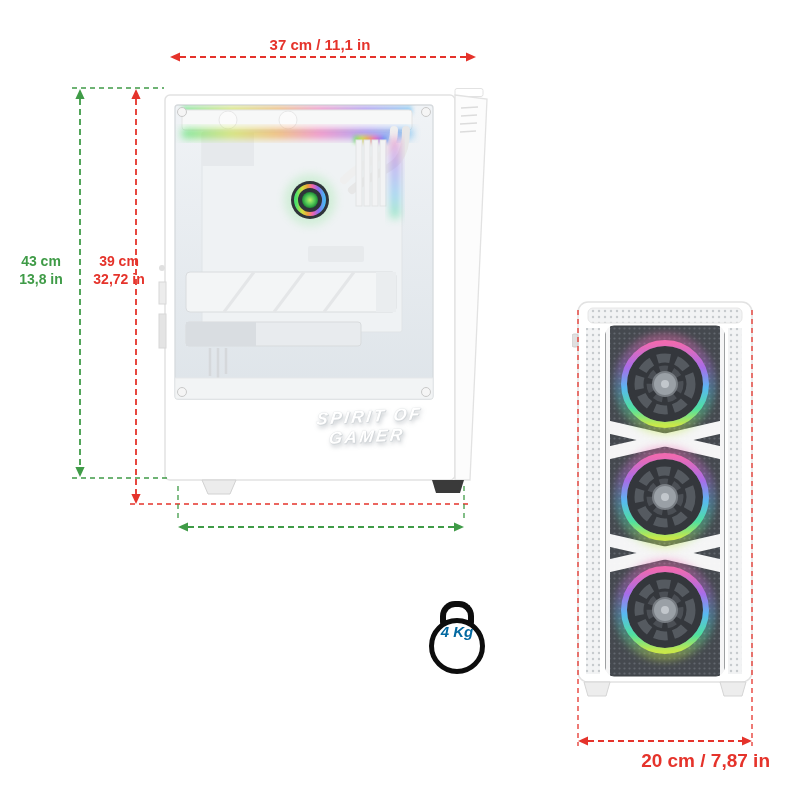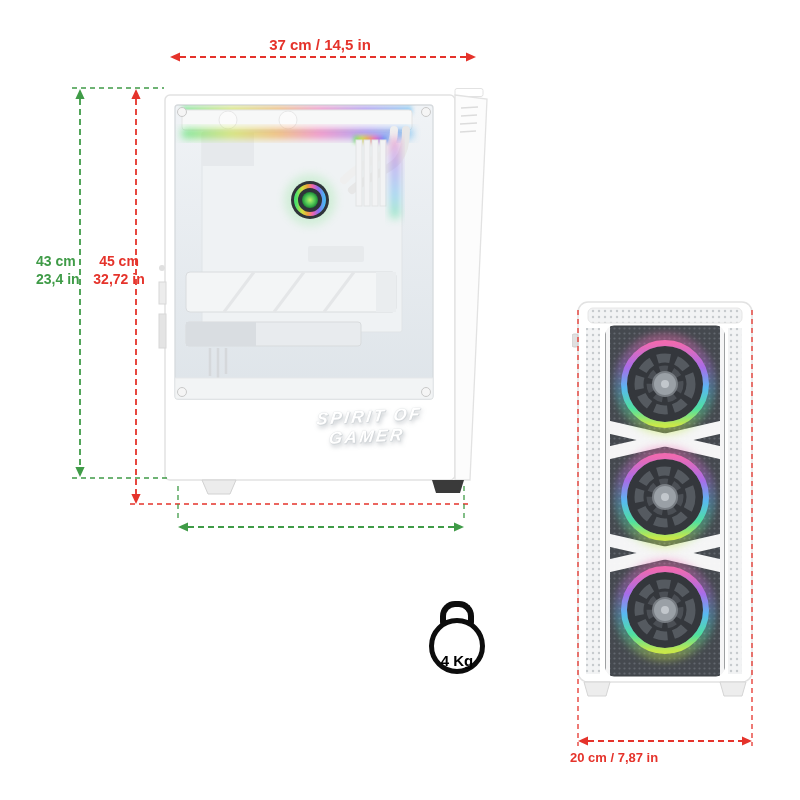--- a/index.html
+++ b/index.html
@@ -9,40 +9,40 @@
   }
   .canvas { position:absolute; inset:0; }
   svg.layer { position:absolute; }
   .dims-layer { left:0; top:0; z-index:6; pointer-events:none; }
 
   .dim-label { position:absolute; font-weight:bold; z-index:7; }
   .red   { color:#e5332b; }
   .green { color:#3f9b47; }
   .top-w    { left:160px; top:36px;  width:320px; text-align:center; font-size:15px; }
   .bottom-w { left:158px; top:534px; width:320px; text-align:center; font-size:15px; }
-  .front-w  { left:570px; top:750px; width:200px; text-align:left; font-size:13px; }
-  .outer-h  { left:36px;  top:252px; width:58px;  text-align:left; font-size:14px; line-height:1.3; }
+  .front-w  { left:570px; top:750px; width:200px; text-align:right; font-size:19px; }
+  .outer-h  { left:12px;  top:252px; width:58px;  text-align:center; font-size:14px; line-height:1.3; }
   .inner-h  { left:88px;  top:252px; width:62px;  text-align:center; font-size:14px; line-height:1.3; }
 
   .logo {
     position:absolute; left:280px; top:407px; width:176px; z-index:4;
     text-align:center; font-style:italic; font-weight:900; font-size:17px;
     line-height:1.15; letter-spacing:2.5px; color:#ffffff;
     transform:rotate(-3deg) skewX(-10deg);
     text-shadow:0 0 1px #c9cdd0, 1px 1px 0 #d4d8db, 2px 3px 4px rgba(120,130,140,.5);
   }
 
   .weight { position:absolute; left:426px; top:601px; width:62px; z-index:4;
             display:flex; flex-direction:column; align-items:center; }
   .weight-handle { width:34px; height:24px; border:6px solid #0d0d0d; border-bottom:none;
                    border-radius:15px 15px 3px 3px; box-sizing:border-box; }
   .weight-body { width:56px; height:56px; border-radius:50%; border:5px solid #0d0d0d;
                  background:#ffffff; margin-top:-7px; position:relative; z-index:1;
-                 display:flex; align-items:flex-end; justify-content:center;
-                 font-size:15px; font-weight:bold; color:#000000; box-sizing:border-box; }
+                 display:flex; align-items:flex-start; justify-content:center;
+                 font-size:15px; font-weight:bold; color:#0369a1; box-sizing:border-box;font-style:italic; }
 </style>
 </head>
 <body>
 
 <div class="canvas">
 
   <svg class="layer" style="left:158px; top:86px;" width="334" height="424" viewBox="0 0 334 424">
     <defs>
       <linearGradient id="glassGrad" x1="0" y1="0" x2="0" y2="1">
         <stop offset="0" stop-color="#f0f3f6"></stop>
@@ -267,28 +267,28 @@
     </g>
     <g stroke="#e5332b" fill="#e5332b">
       <line x1="578" y1="310" x2="578" y2="746" stroke-dasharray="5 4" stroke-width="1.3"></line>
       <line x1="752" y1="310" x2="752" y2="746" stroke-dasharray="5 4" stroke-width="1.3"></line>
       <line x1="588" y1="741" x2="742" y2="741" stroke-dasharray="6 4" stroke-width="1.8"></line>
       <polygon points="578,741 588,736.4 588,745.6" stroke="none"></polygon>
       <polygon points="752,741 742,736.4 742,745.6" stroke="none"></polygon>
     </g>
   </svg>
 
-  <div class="dim-label red top-w">37 cm / 14,5 in</div>
+  <div class="dim-label red top-w">37 cm / 11,1 in</div>
 
   <div class="dim-label green outer-h">
     <div>43 cm</div>
-    <div>23,4 in</div>
+    <div>13,8 in</div>
   </div>
 
   <div class="dim-label red inner-h">
-    <div>45 cm</div>
+    <div>39 cm</div>
     <div>32,72 in</div>
   </div>
 
 
   <div class="dim-label red front-w">20 cm / 7,87 in</div>
 
 </div>
 
 </body></html>

